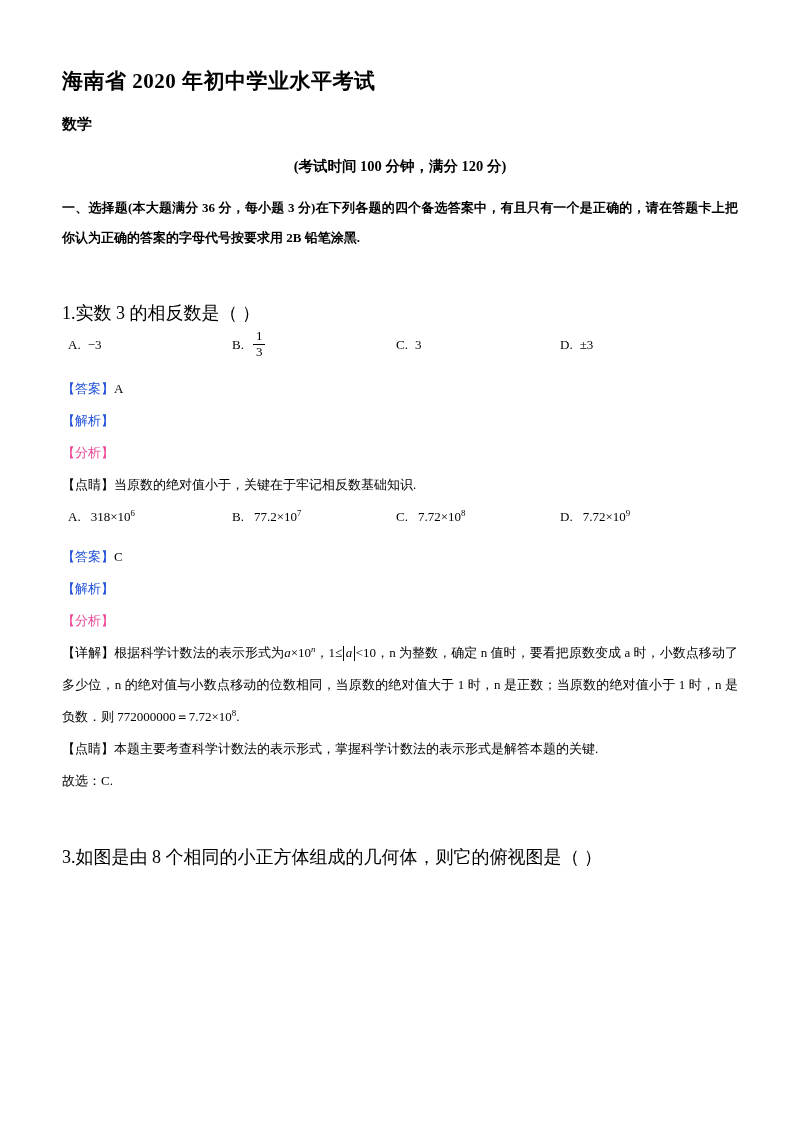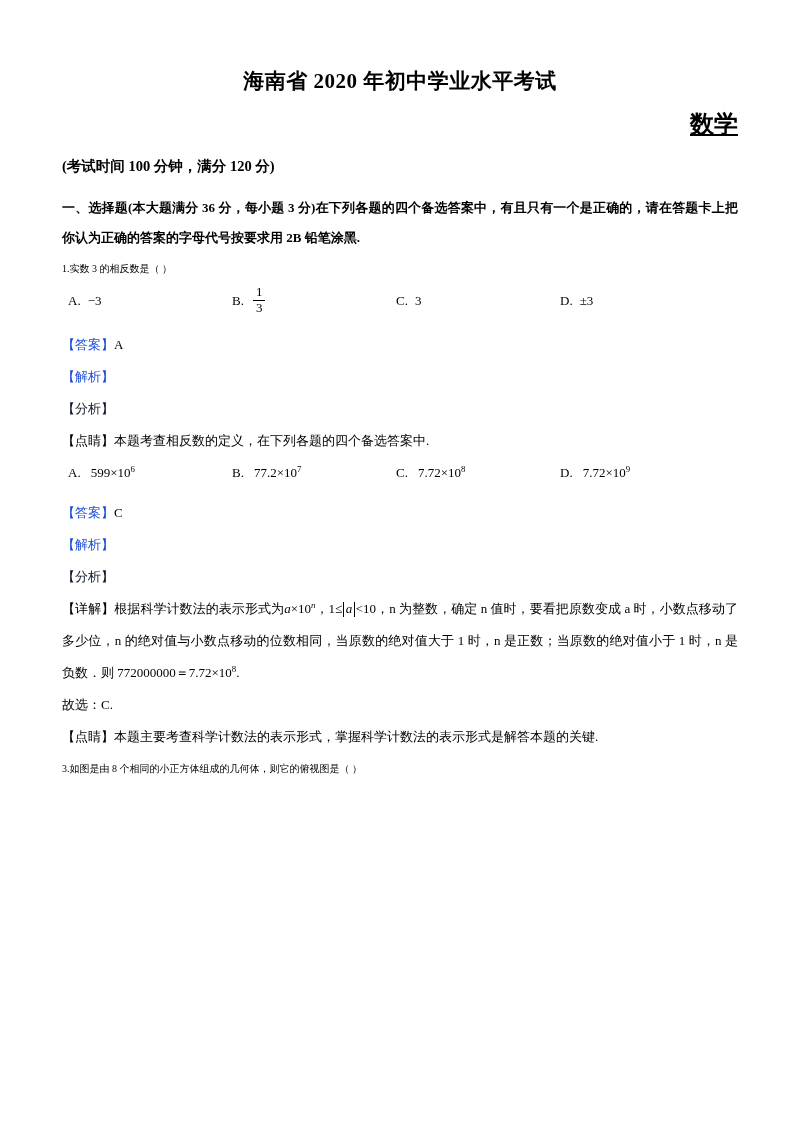--- a/index.html
+++ b/index.html
@@ -25,39 +25,38 @@
   }
   .content {
     position: absolute;
     left: 62px;
     top: 0;
     width: 676px;
   }
 
   
   .doc-title {
-    text-align: center;
+    text-align: left;
     font-size: 21px;
     font-weight: bold;
     letter-spacing: 0.5px;
     margin: 0;
     padding-top: 66px;
     line-height: 30px;
   }
   .doc-subtitle {
-    text-align: right;
-    font-size: 24px;
+    text-align: left;
+    font-size: 15px;
     font-weight: bold;
     margin: 0;
     padding-top: 14px;
     line-height: 28px;
-    text-decoration: underline;
   }
   .doc-meta {
-    text-align: left;
+    text-align: center;
     font-size: 14.5px;
     font-weight: bold;
     margin: 0;
     padding-top: 16px;
     line-height: 24px;
   }
 
   
   .section-head {
     font-size: 13px;
@@ -70,28 +69,29 @@
 
   
   .line {
     font-size: 13px;
     line-height: 32px;
     text-align: justify;
     text-justify: inter-ideograph;
   }
 
   .qtext {
-    font-size: 10px;
+    font-size: 18px;
     line-height: 32px;
     text-align: justify;
     text-justify: inter-ideograph;
+    margin-top: 44px;
   }
 
   .tag-blue { color: #1d4ed8; }
-  .tag-black { color: #0f172a; }
+  .tag-black { color: #ec4899; }
 
   
   .options {
     position: relative;
     font-size: 13px;
     height: 40px;
     line-height: 32px;
   }
   .options.tall { height: 44px; }
   .opt {
@@ -177,28 +177,28 @@
     <div class="line">
       <span class="tag-blue">【答案】</span><span>A</span>
     </div>
     <div class="line">
       <span class="tag-blue">【解析】</span>
     </div>
     <div class="line">
       <span class="tag-black">【分析】</span>
     </div>
     <div class="line">
-      <span>【点睛】</span><span>本题考查相反数的定义，在下列各题的四个备选答案中.</span>
+      <span>【点睛】</span><span>当原数的绝对值小于，关键在于牢记相反数基础知识.</span>
     </div>
 
 
     <div class="options">
       <div class="opt sci opt-0">
         <span class="opt-label">A.</span>
-        <span class="nowrap"><span>599</span><span>×10</span><sup>6</sup></span>
+        <span class="nowrap"><span>318</span><span>×10</span><sup>6</sup></span>
       </div>
       <div class="opt sci opt-1">
         <span class="opt-label">B.</span>
         <span class="nowrap"><span>77.2</span><span>×10</span><sup>7</sup></span>
       </div>
       <div class="opt sci opt-2">
         <span class="opt-label">C.</span>
         <span class="nowrap"><span>7.72</span><span>×10</span><sup>8</sup></span>
       </div>
       <div class="opt sci opt-3">
@@ -214,23 +214,23 @@
       <span class="tag-blue">【解析】</span>
     </div>
     <div class="line">
       <span class="tag-black">【分析】</span>
     </div>
 
     <div class="line">
       <span>【详解】</span><span>根据科学计数法的表示形式为</span><span class="mi">a</span><span>×10</span><sup class="mi">n</sup><span>，1≤</span><span class="abs mi">a</span><span>&lt;10，n 为整数，确定 n 值时，要看把原数变成 a 时，小数点移动了多少位，n 的绝对值与小数点移动的位数相同，当原数的绝对值大于 1 时，n 是正数；当原数的绝对值小于 1 时，n 是负数．则 772000000＝</span><span class="nowrap"><span>7.72</span><span>×10</span><sup>8</sup></span><span>.</span>
     </div>
 
+    <div class="line">
+      <span>【点睛】</span><span>本题主要考查科学计数法的表示形式，掌握科学计数法的表示形式是解答本题的关键.</span>
+    </div>
     <div class="line">故选：C.</div>
-    <div class="line">
-      <span>【点睛】</span><span>本题主要考查科学计数法的表示形式，掌握科学计数法的表示形式是解答本题的关键.</span>
-    </div>
 
     <div class="qtext">
       <span>3.</span><span>如图是由 8 个相同的小正方体组成的几何体，则它的俯视图是（   ）</span>
     </div>
 
   </div>
 </div>
 
 </body></html>

